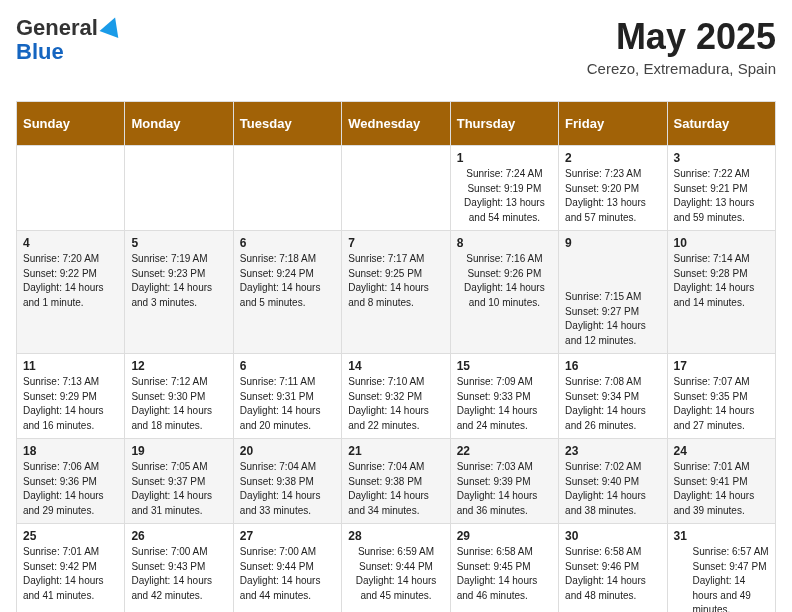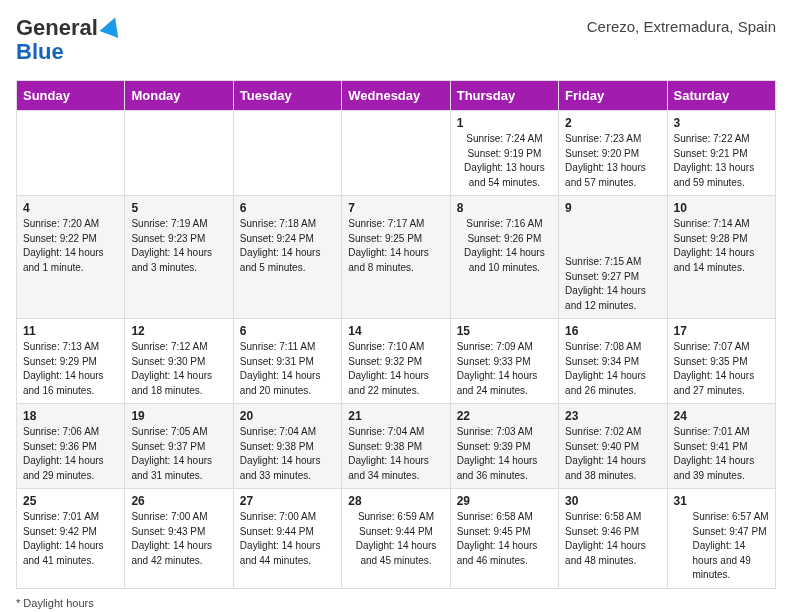--- a/index.html
+++ b/index.html
@@ -7,21 +7,21 @@
       font-family: Arial, sans-serif;
       background: #fff;
       width: 792px;
       min-height: 612px;
       padding: 16px;
     }
     .header-area {
       display: flex;
       justify-content: space-between;
       align-items: flex-start;
-      margin-bottom: 16px;
+      margin-bottom: 24px;
     }
     .logo {
       display: flex;
       align-items: center;
     }
     .logo-text {
       font-size: 22px;
       font-weight: bold;
       line-height: 1.1;
     }
@@ -49,25 +49,25 @@
       font-size: 15px;
       color: #444;
       margin-top: 2px;
     }
     table {
       width: 100%;
       border-collapse: collapse;
       table-layout: fixed;
     }
     thead tr th {
-      background-color: #a21caf;
+      background-color: #a16207;
       color: #fff;
       font-size: 13px;
       font-weight: bold;
-      padding: 7px 6px;
+      padding: 14px 6px;
       text-align: left;
       border: 1px solid #ddd;
     }
     tbody tr td {
       vertical-align: top;
       padding: 5px 6px;
       font-size: 10.5px;
       color: #222;
       border: 1px solid #ddd;
       height: 80px;
@@ -102,20 +102,21 @@
   <div class="logo">
     <div style="line-height:1.1">
       <div style="display:flex;align-items:center;">
         <span class="logo-text logo-general">General</span>
         <div class="logo-triangle"></div>
       </div>
       <span class="logo-text logo-blue">Blue</span>
     </div>
   </div>
   <div class="title-area">
+    <div class="main-title">May 2025</div>
     <div class="subtitle">Cerezo, Extremadura, Spain</div>
   </div>
 </div>
 
 <table>
   <thead>
     <tr>
     <th>Sunday</th>
         <th>Monday</th>
         <th>Tuesday</th>

